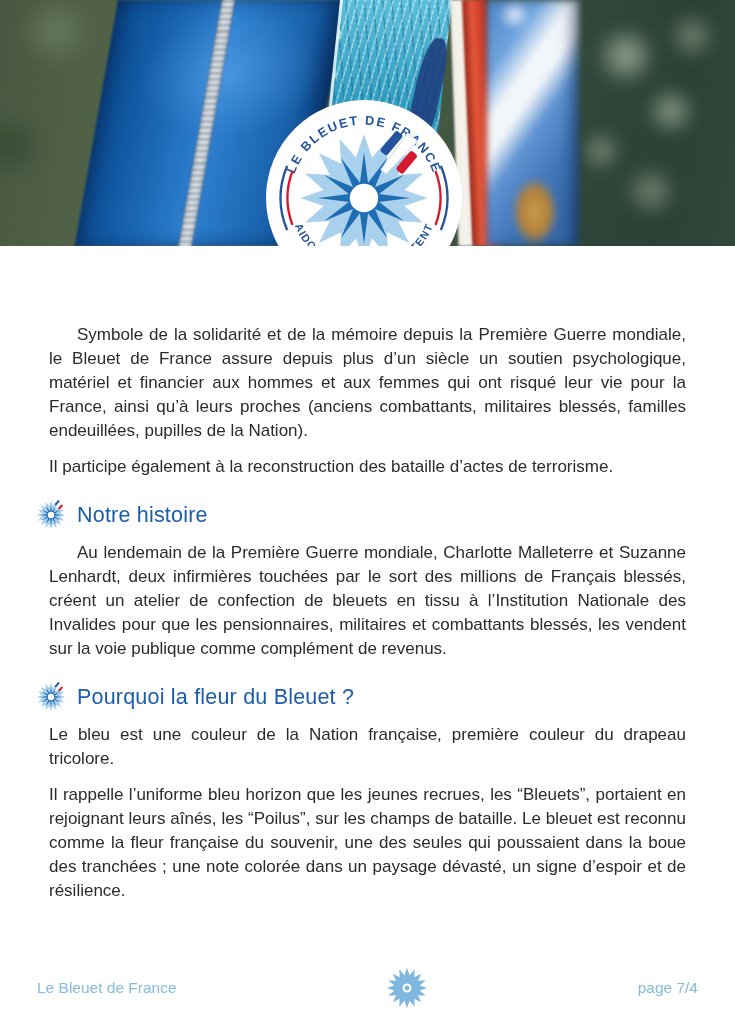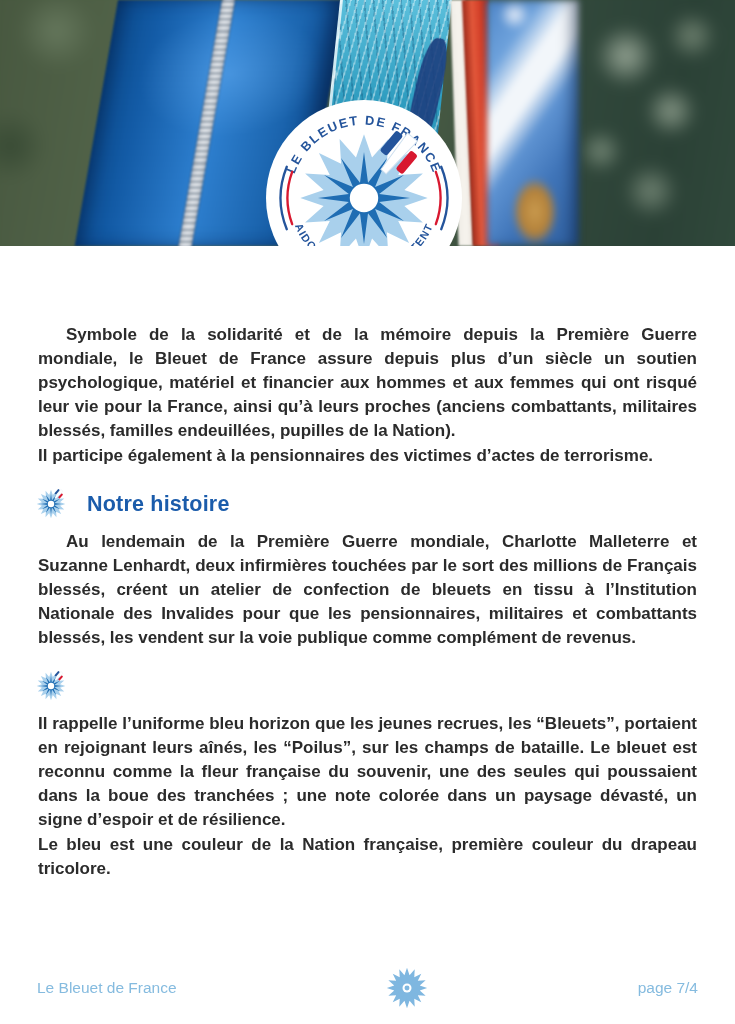--- a/index.html
+++ b/index.html
@@ -59,25 +59,25 @@
 
   
   .badge{position:absolute;left:266px;top:100px;width:196px;height:196px;}
   .badge svg{display:block;width:100%;height:100%;}
   .arc-text{font-family:"Liberation Sans","DejaVu Sans",sans-serif;font-weight:bold;fill:var(--navy);}
   .arc-top{font-size:13px;letter-spacing:1.8px;}
   .arc-bottom{font-size:11px;letter-spacing:1.2px;}
 
   
   .content{padding:0 37px;color:var(--body-ink);font-size:17px;}
-  .content p{margin:1px;line-height:24px;text-align:justify;font-weight:bold;}
+  .content p{margin:12px;line-height:24px;text-align:justify;}
   .indent{text-indent:28px;}
   .intro{margin-top:77px;}
-  .sec-h{display:flex;align-items:center;gap:14px;margin:22px 0 0 0;
-    color:var(--heading-blue);font-size:21.5px;font-weight:bold;letter-spacing:.2px;}
+  .sec-h{display:flex;align-items:center;gap:4px;margin:22px 0 0 0;
+    color:var(--heading-blue);font-size:21.5px;font-weight:normal;letter-spacing:.2px;}
   .h-icon{width:44px;height:44px;margin:-8px 0 -8px -8px;flex:none;}
   .sec-h + p{margin-top:12px;}
 
   
   .footer{position:absolute;left:0;right:0;top:962px;height:52px;display:flex;align-items:center;
     justify-content:space-between;padding:0 37px;color:var(--footer-blue);font-size:15.5px;}
   .f-icon{width:62px;height:62px;flex:none;
     --petal-light:#7fb7e0;--petal-dark:#7fb7e0;--flower-core:#7fb7e0;--ribbon-vis:hidden;}
   .defs-svg{position:absolute;width:0;height:0;overflow:hidden;}
 </style>
@@ -130,41 +130,42 @@
         <text class="arc-text arc-bottom">
           <textPath href="#arcBottom" xlink:href="#arcBottom" startOffset="50%" text-anchor="middle">AIDONS CEUX QUI RESTENT</textPath>
         </text>
       </svg>
     </div>
   </header>
 
   <main class="content">
     <section class="intro">
       <p class="indent">Symbole de la solidarité et de la mémoire depuis la Première Guerre mondiale, le Bleuet de France assure depuis plus d’un siècle un soutien psychologique, matériel et financier aux hommes et aux femmes qui ont risqué leur vie pour la France, ainsi qu’à leurs proches (anciens combattants, militaires blessés, familles endeuillées, pupilles de la Nation).</p>
-      <p>Il participe également à la pensionnaires des victimes d’actes de terrorisme.</p>
+      <p>Il participe également à la reconstruction des bataille d’actes de terrorisme.</p>
     </section>
 
     <section>
       <h2 class="sec-h">
         <svg class="h-icon" viewBox="0 0 200 200">
             <use href="#bleuet" xlink:href="#bleuet"></use>
           </svg>
         <span>Notre histoire</span>
       </h2>
       <p class="indent">Au lendemain de la Première Guerre mondiale, Charlotte Malleterre et Suzanne Lenhardt, deux infirmières touchées par le sort des millions de Français blessés, créent un atelier de confection de bleuets en tissu à l’Institution Nationale des Invalides pour que les pensionnaires, militaires et combattants blessés, les vendent sur la voie publique comme complément de revenus.</p>
     </section>
 
     <section>
       <h2 class="sec-h">
         <svg class="h-icon" viewBox="0 0 200 200">
             <use href="#bleuet" xlink:href="#bleuet"></use>
           </svg>
+        <span>Pourquoi la fleur du Bleuet ?</span>
       </h2>
+      <p>Le bleu est une couleur de la Nation française, première couleur du drapeau tricolore.</p>
       <p>Il rappelle l’uniforme bleu horizon que les jeunes recrues, les “Bleuets”, portaient en rejoignant leurs aînés, les “Poilus”, sur les champs de bataille. Le bleuet est reconnu comme la fleur française du souvenir, une des seules qui poussaient dans la boue des tranchées ; une note colorée dans un paysage dévasté, un signe d’espoir et de résilience.</p>
-      <p>Le bleu est une couleur de la Nation française, première couleur du drapeau tricolore.</p>
     </section>
   </main>
 
   <footer class="footer">
     <span>Le Bleuet de France</span>
     <svg class="f-icon" viewBox="0 0 200 200">
         <use href="#bleuet" xlink:href="#bleuet"></use>
       </svg>
     <span>page 7/4</span>
   </footer>

